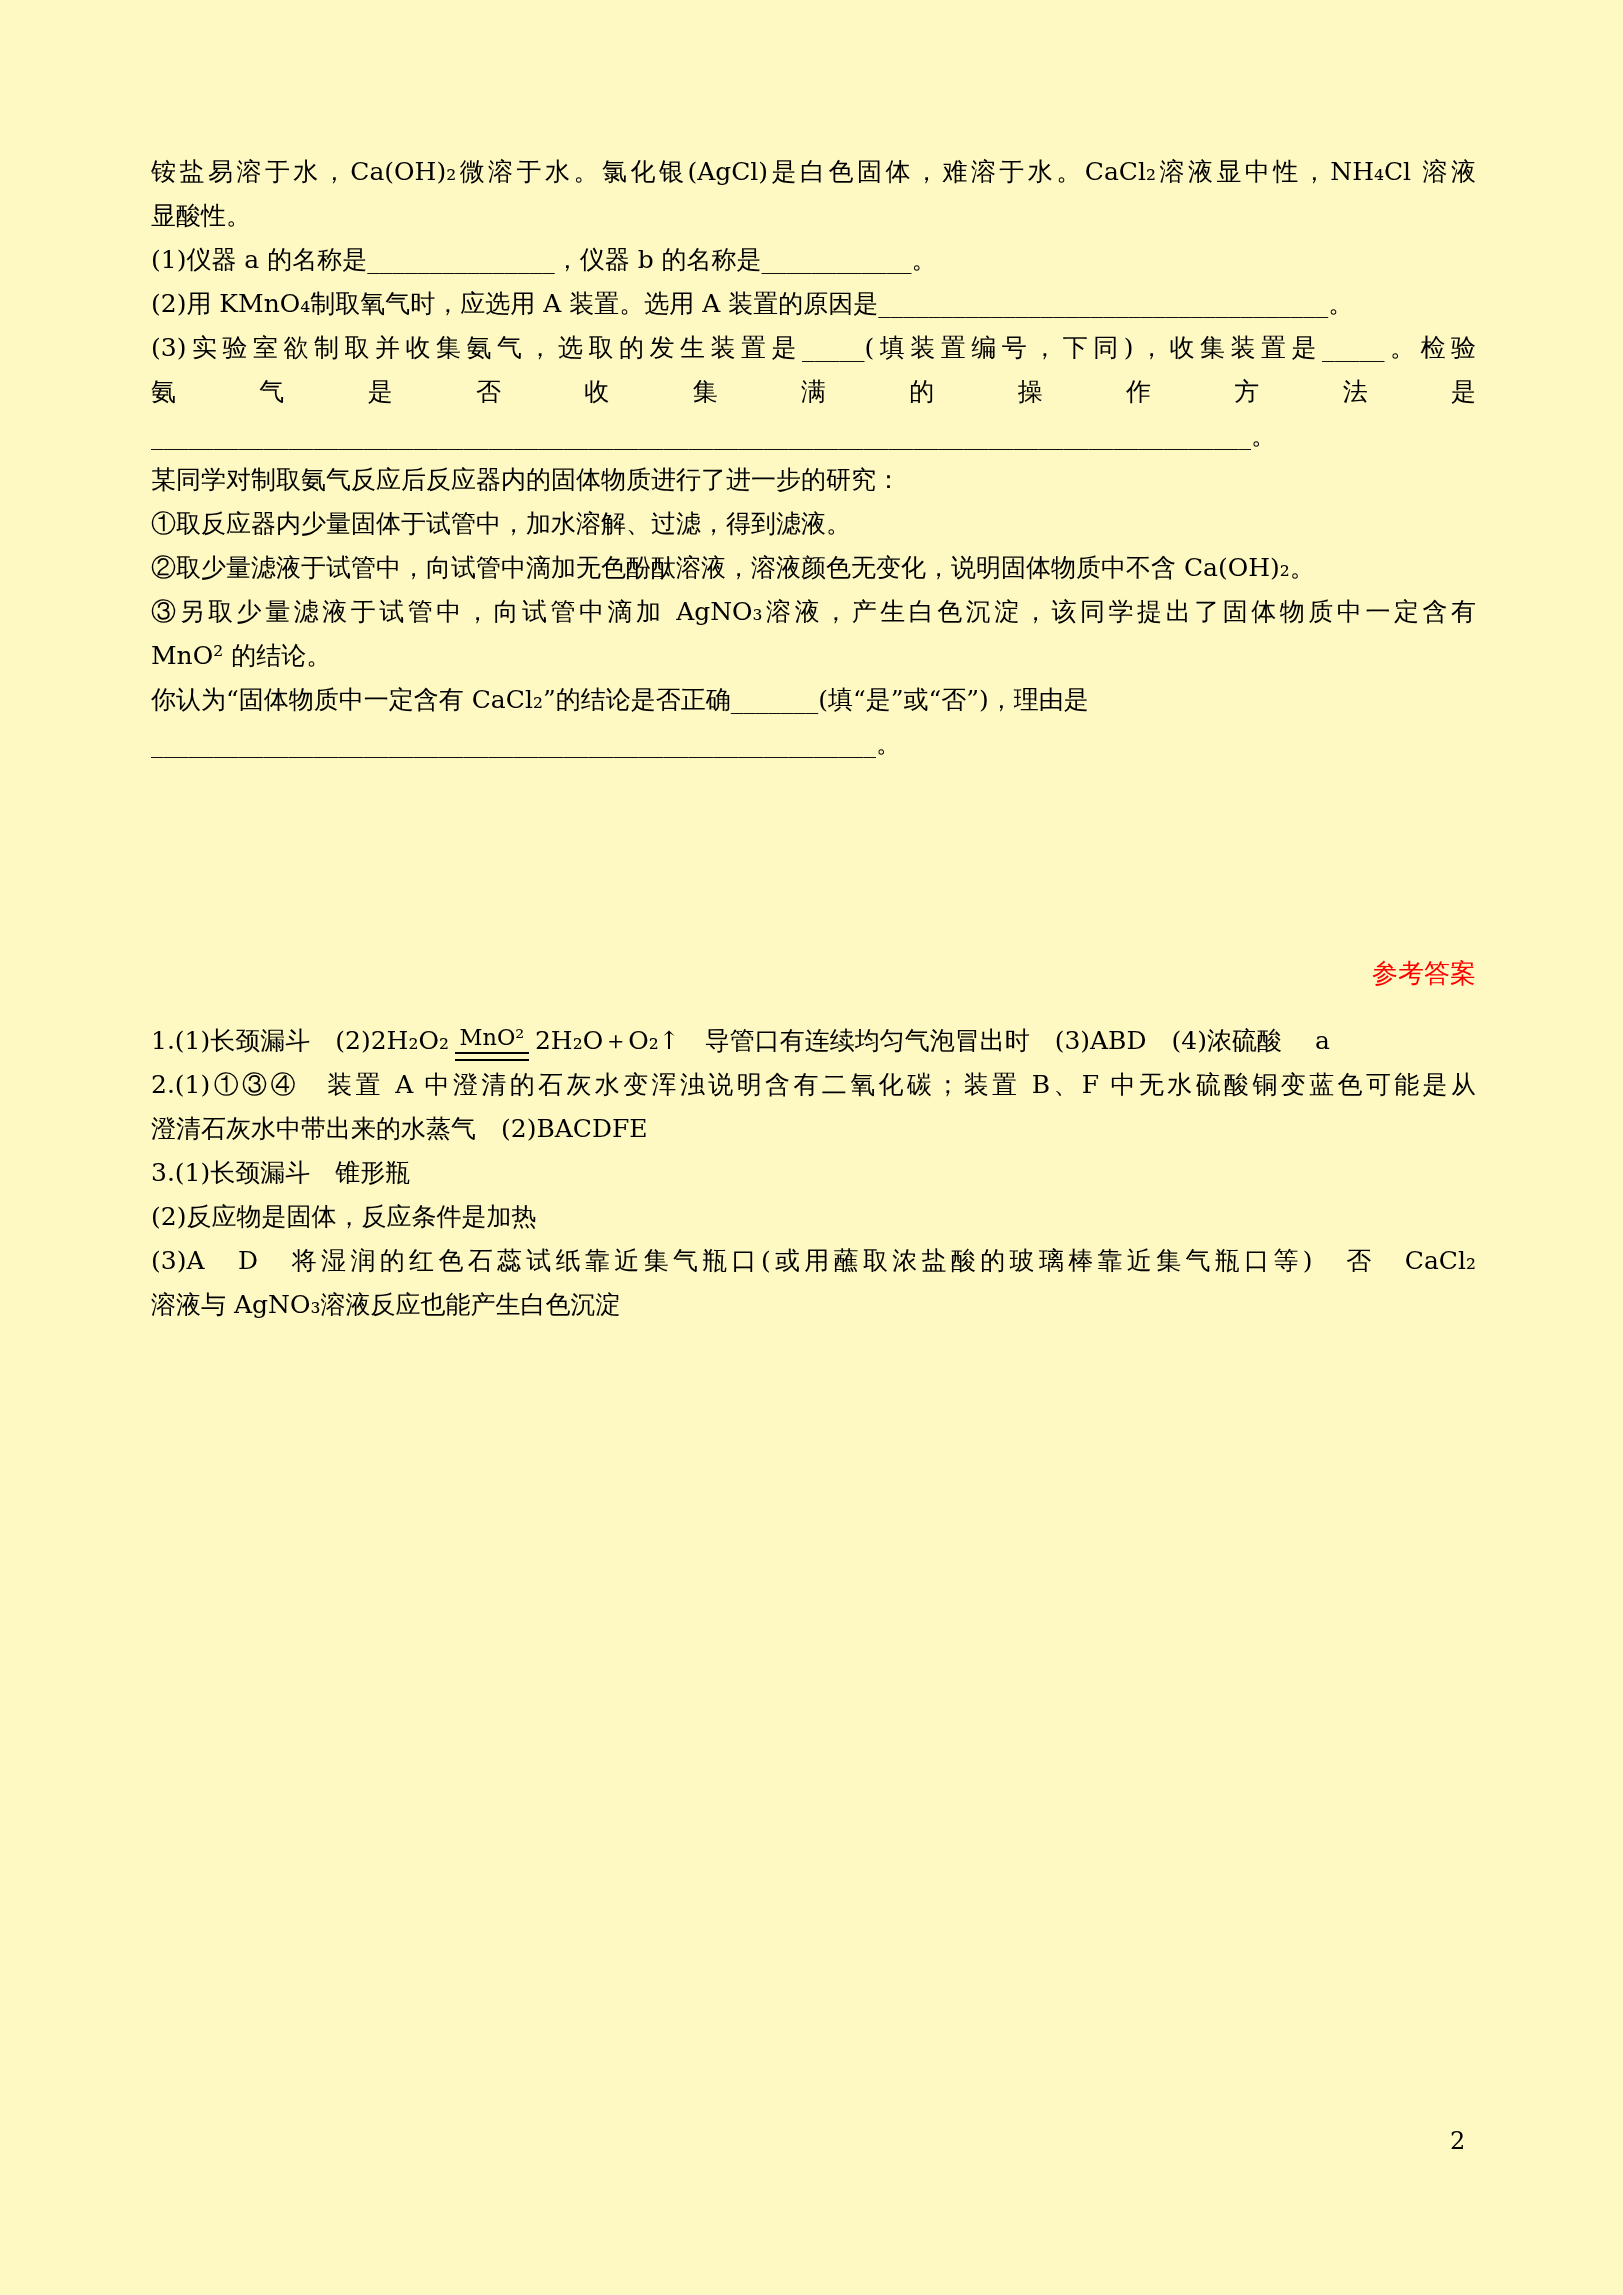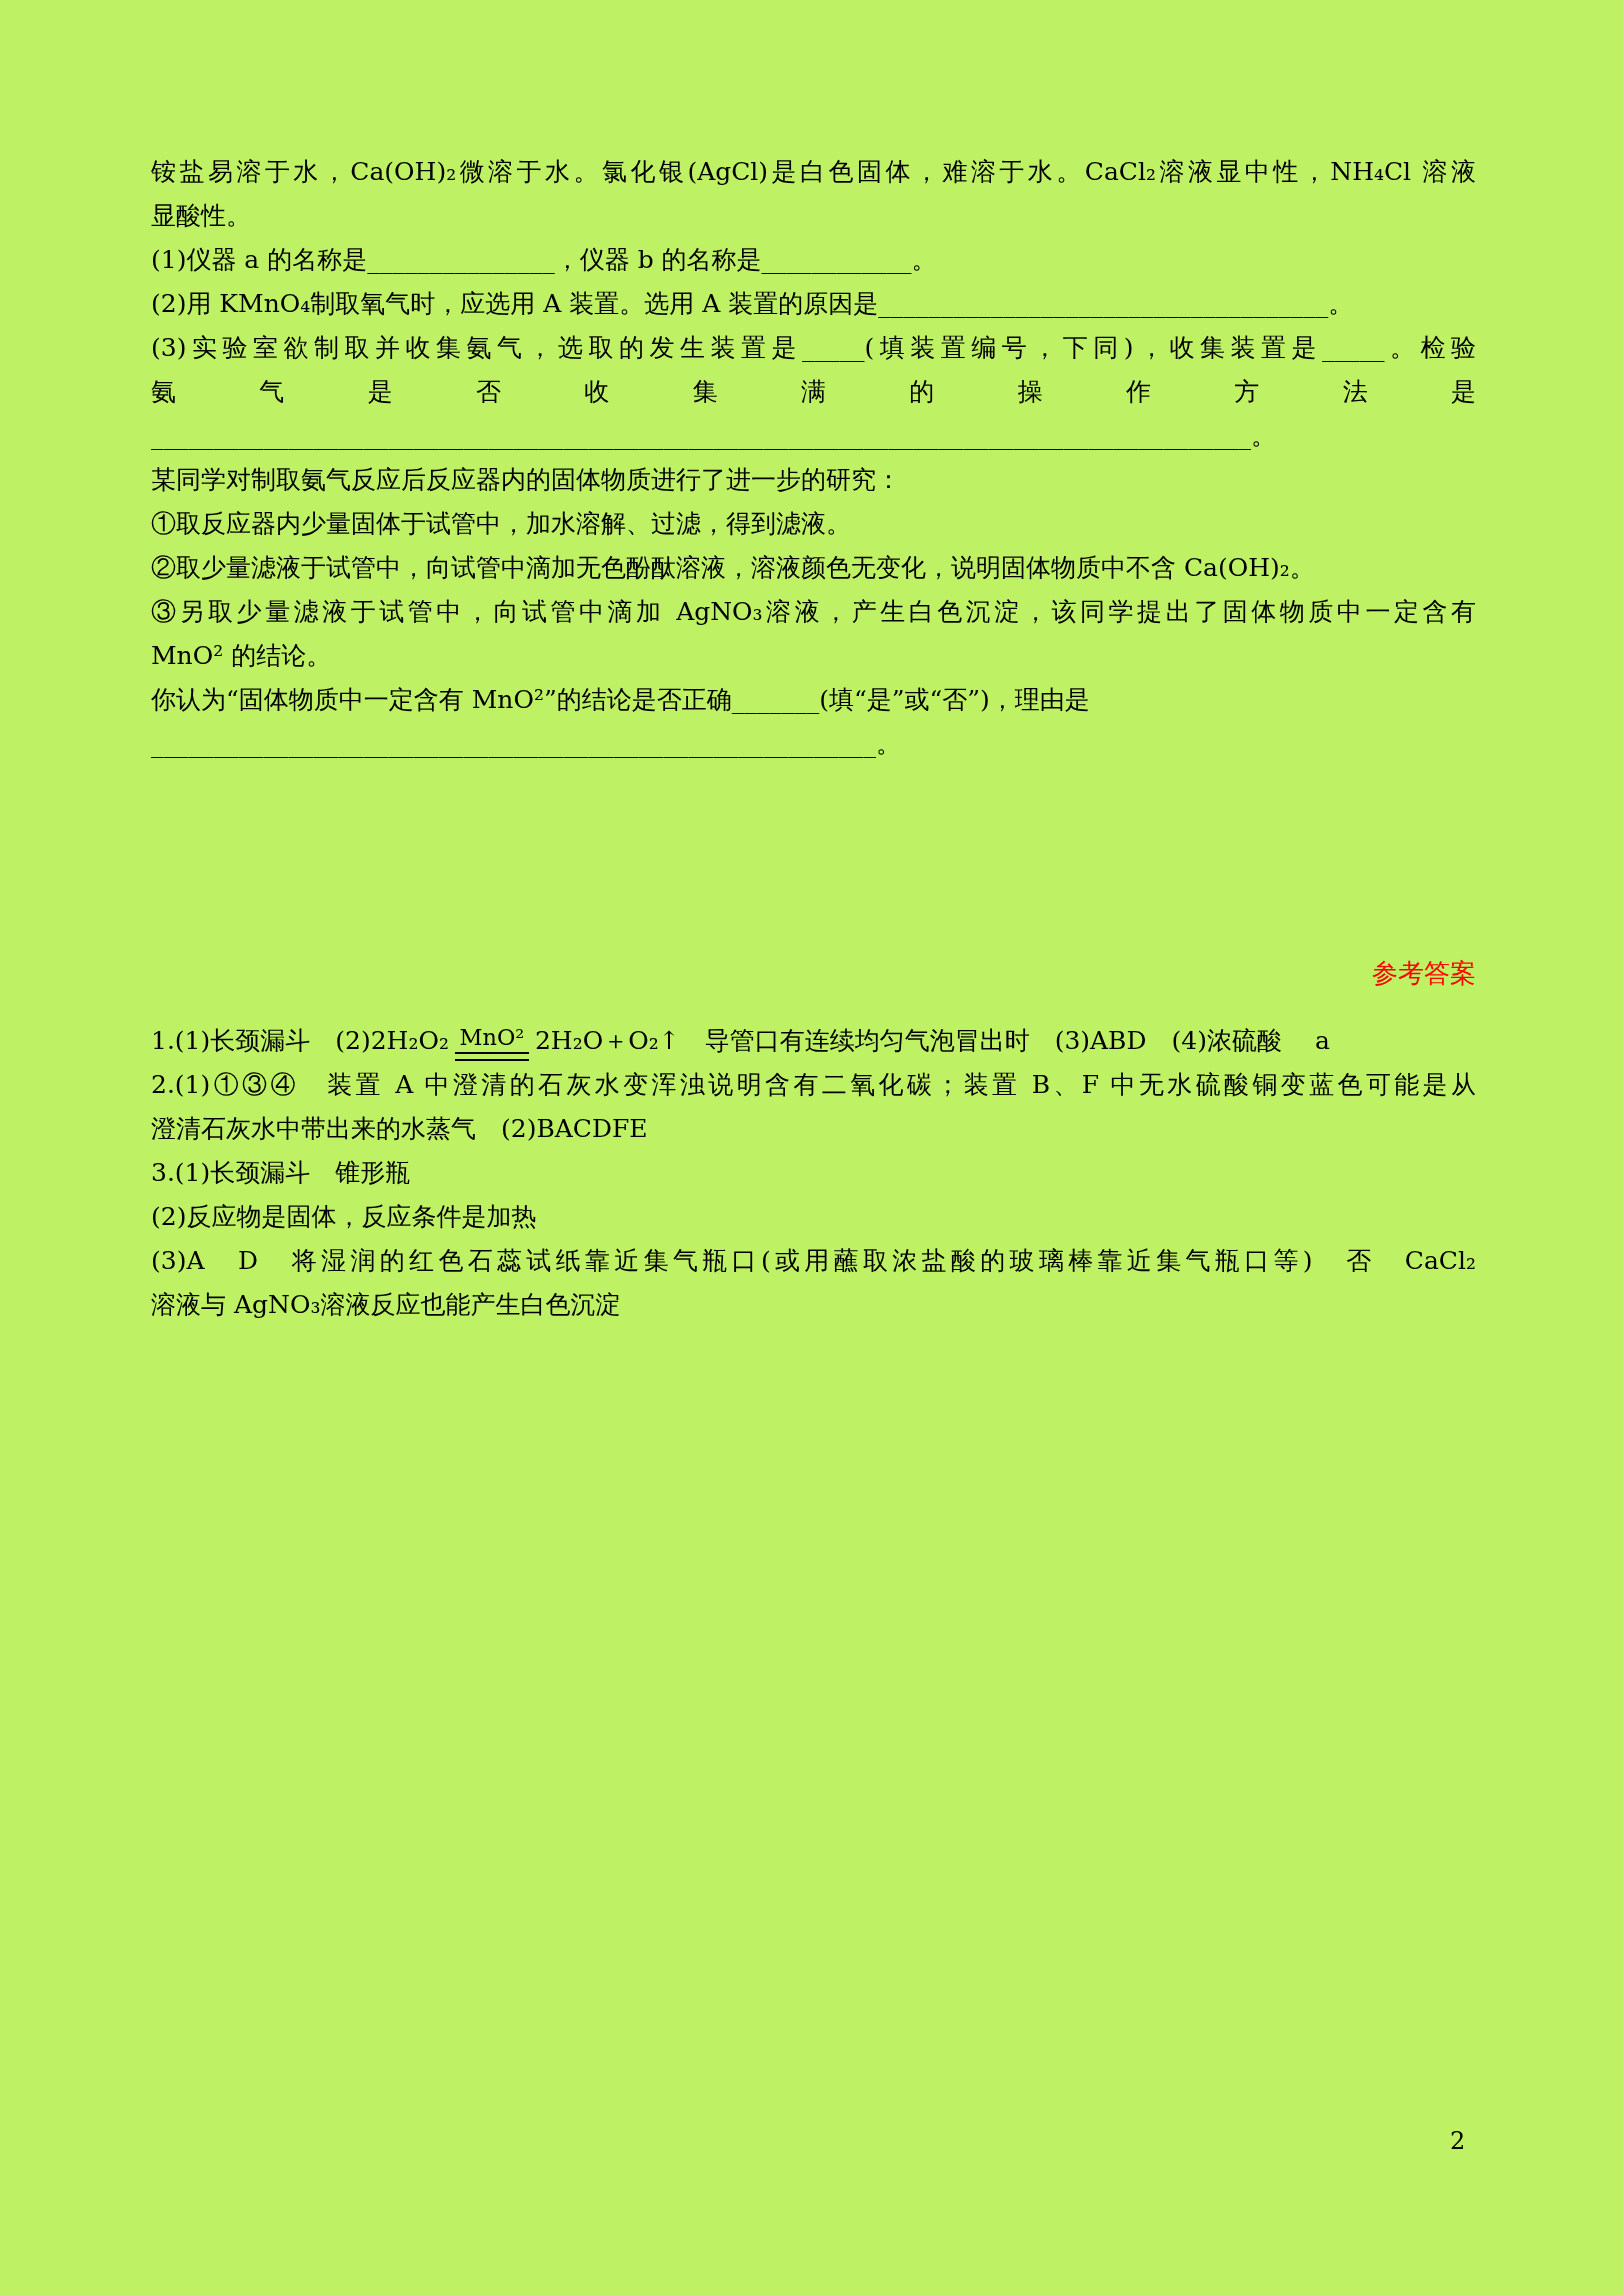--- a/index.html
+++ b/index.html
@@ -1,21 +1,21 @@
 <!DOCTYPE html>
 <html style="font-size:9px"><head>
 <meta charset="utf-8">
 <style>
   html, body { margin: 0; padding: 0; background: #ffffff; }
   .sheet {
     position: relative;
     width: 1623px;
     height: 2295px;
     box-sizing: border-box;
-    background: #bef264;
+    background: #fef9c3;
     color: #000000;
     font-family: "DejaVu Serif", "Liberation Serif", serif;
     font-size: 25px;
     padding: 150px 147px 0 151px;
     overflow: hidden;
   }
   .line {
     line-height: 44px;
     white-space: normal;
     text-align: left;
@@ -77,21 +77,21 @@
   <div class="line">(1)仪器 a 的名称是_______________，仪器 b 的名称是____________。</div>
   <div class="line">(2)用 KMnO₄制取氧气时，应选用 A 装置。选用 A 装置的原因是____________________________________。</div>
   <div class="line stretch">(3)实验室欲制取并收集氨气，选取的发生装置是_____(填装置编号，下同)，收集装置是_____。检验</div>
   <div class="line spread">氨气是否收集满的操作方法是</div>
   <div class="line">________________________________________________________________________________________。</div>
   <div class="line">某同学对制取氨气反应后反应器内的固体物质进行了进一步的研究：</div>
   <div class="line">①取反应器内少量固体于试管中，加水溶解、过滤，得到滤液。</div>
   <div class="line">②取少量滤液于试管中，向试管中滴加无色酚酞溶液，溶液颜色无变化，说明固体物质中不含 Ca(OH)₂。</div>
   <div class="line stretch">③另取少量滤液于试管中，向试管中滴加 AgNO₃溶液，产生白色沉淀，该同学提出了固体物质中一定含有</div>
   <div class="line">MnO² 的结论。</div>
-  <div class="line">你认为“固体物质中一定含有 MnO²”的结论是否正确_______(填“是”或“否”)，理由是</div>
+  <div class="line">你认为“固体物质中一定含有 CaCl₂”的结论是否正确_______(填“是”或“否”)，理由是</div>
   <div class="line">__________________________________________________________。</div>
 
   <div class="gap-block"></div>
 
   <div class="ref-title" style="color:#ff0000;">参考答案</div>
 
   <div class="line eq-line">
     <span>1.(1)长颈漏斗　(2)2H₂O₂</span><span class="catalyst"><span class="cat-label">MnO²</span><span class="cat-dline"></span></span><span>2H₂O＋O₂↑</span><span>　导管口有连续均匀气泡冒出时　(3)ABD　(4)浓硫酸　 a</span>
   </div>
 

